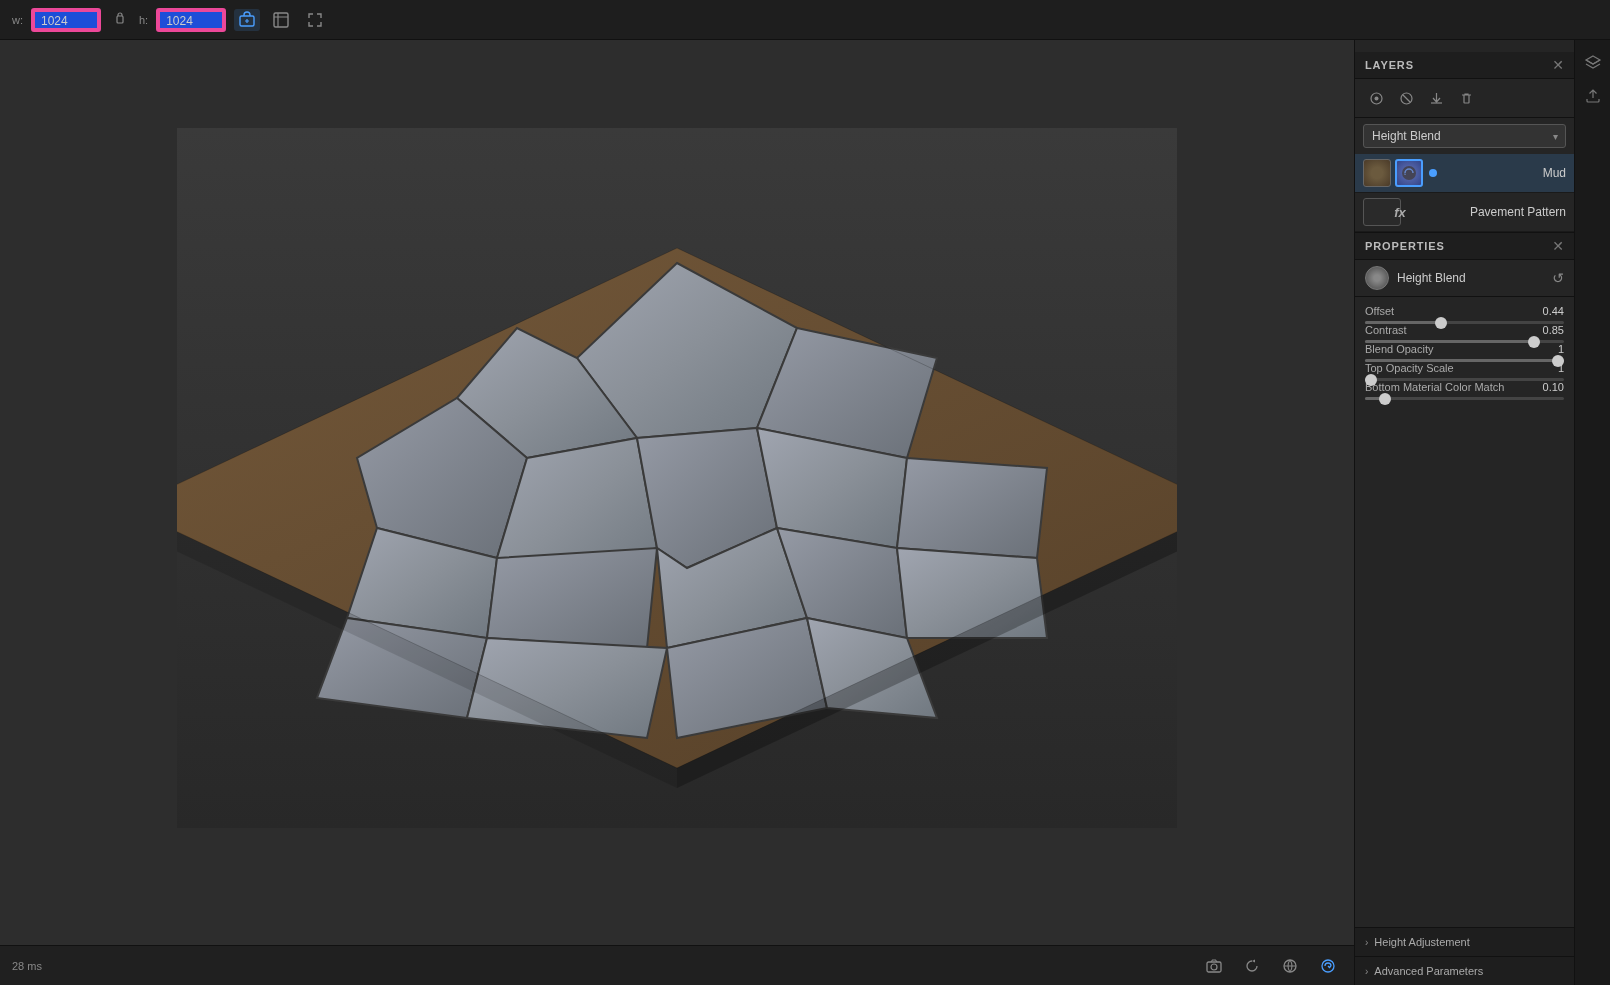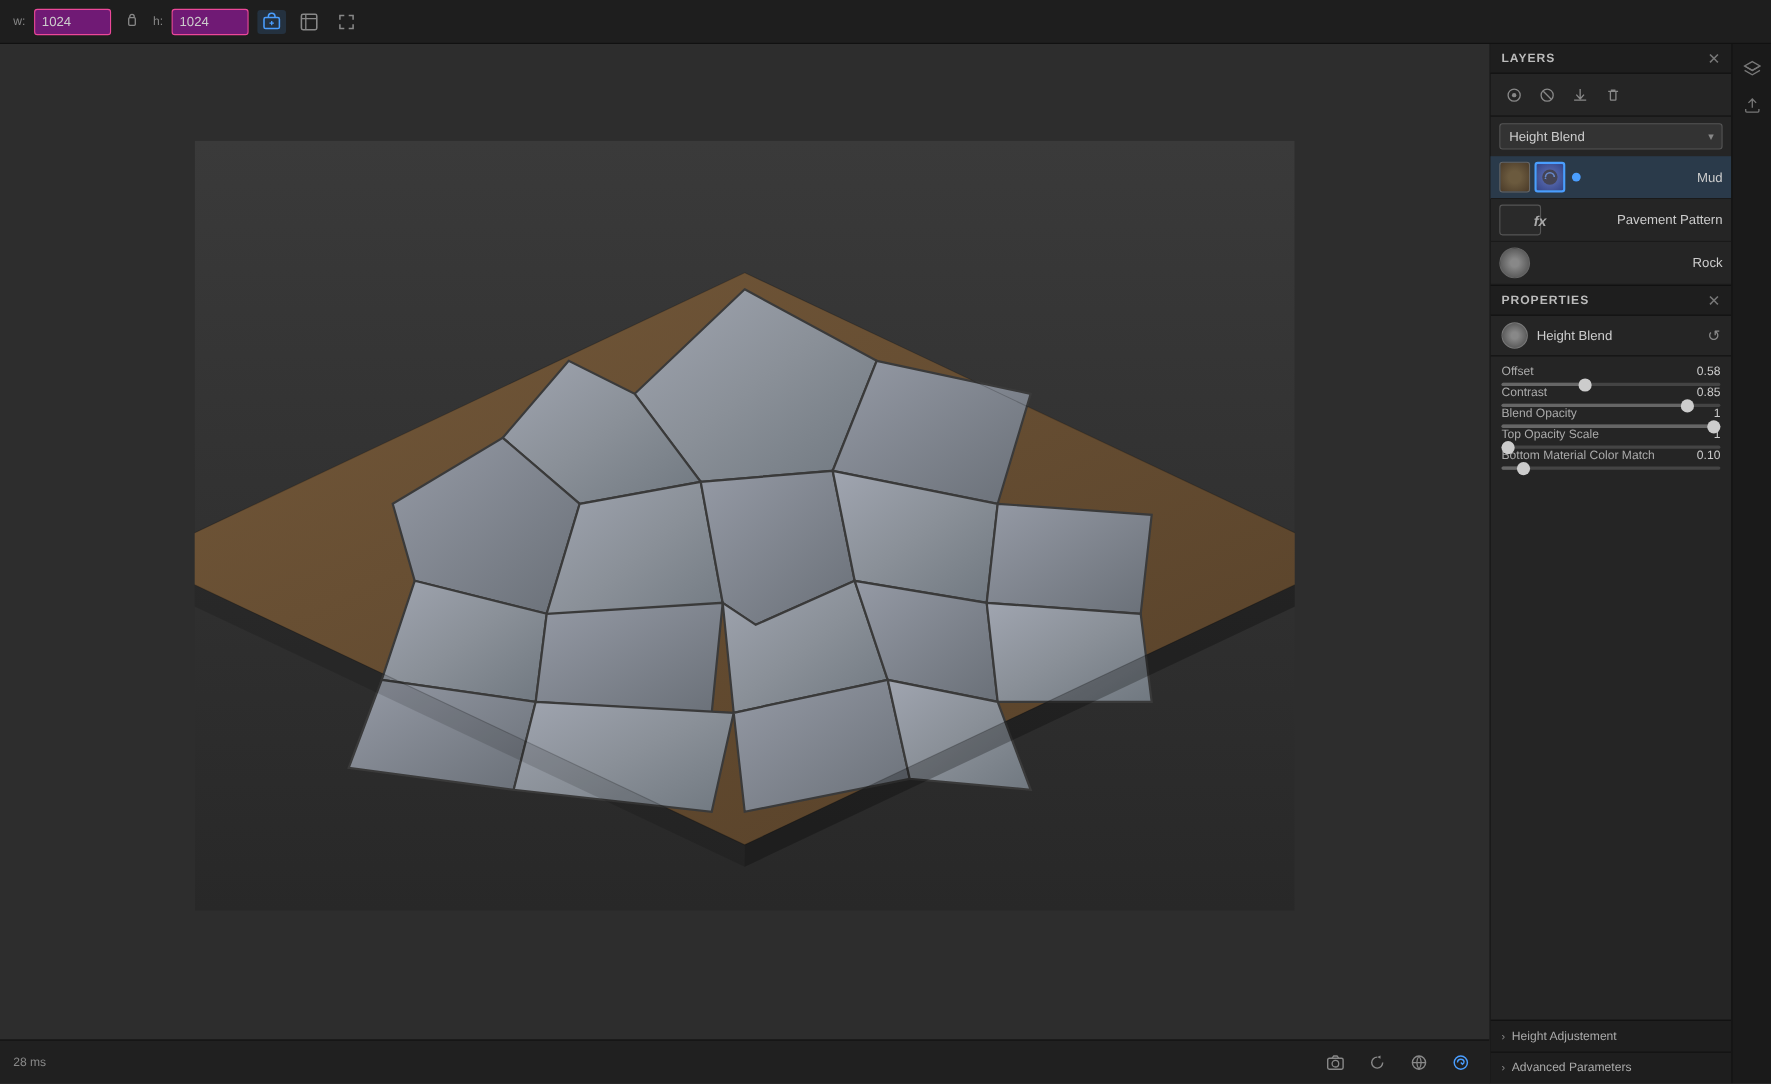--- a/index.html
+++ b/index.html
@@ -34,22 +34,22 @@
     .top-bar-controls {
       display: flex;
       align-items: center;
       gap: 8px;
     }
     .dim-label {
       color: #888;
       font-size: 11px;
     }
     .dim-select {
-      background: #701a75;
-      border: 1px solid #ec4899;
+      background: #1d4ed8;
+      border: 4px solid #ec4899;
       color: #ccc;
       padding: 2px 6px;
       font-size: 12px;
       height: 24px;
       border-radius: 3px;
       appearance: none;
       cursor: pointer;
       width: 70px;
     }
     .lock-icon-btn {
@@ -150,20 +150,21 @@
       display: flex;
       flex-direction: column;
       border-left: 1px solid #111;
       flex-shrink: 0;
     }
 
     
     .layers-panel {
       flex: 0 0 auto;
       border-bottom: 1px solid #111;
+      margin-top: 12px;
     }
     .panel-header {
       display: flex;
       align-items: center;
       padding: 6px 10px;
       background: #1e1e1e;
       border-bottom: 1px solid #111;
     }
     .panel-title {
       flex: 1;
@@ -623,45 +624,41 @@
         </div>
         <span class="layer-dot"></span>
         <span class="layer-name">Mud</span>
       </div>
 
       <div class="layer-item">
         <div class="layer-icon-fx">fx</div>
         <span class="layer-name">Pavement Pattern</span>
       </div>
 
-      <div class="layer-item">
-        <div class="layer-thumb rock" style="width:28px;height:28px;border-radius:50%;background:radial-gradient(circle, #888 20%, #555 80%);border:1px solid #666;"></div>
-        <span class="layer-name">Rock</span>
-      </div>
 
     </div>
 
     <div class="properties-panel">
       <div class="prop-header">
         <span class="panel-title">PROPERTIES</span>
         <button class="panel-close-btn">✕</button>
       </div>
 
       <div style="display:flex; align-items:center; padding: 6px 10px; gap:8px; border-bottom:1px solid #111;">
         <div class="prop-icon-thumb" style="background:radial-gradient(circle,#888 20%,#555 80%);border:1px solid #777;"></div>
         <span class="prop-name">Height Blend</span>
         <button class="prop-reset-btn">↺</button>
       </div>
 
       <div class="prop-body">
 
         <div class="prop-row">
           <div class="prop-row-header">
             <span class="prop-label">Offset</span>
-            <span class="prop-value">0.58</span>
+            <span class="prop-value">0.44</span>
           </div>
           <div class="slider-track">
             <div class="slider-fill" style="width:38%"></div>
             <div class="slider-thumb" style="left:calc(38% - 6px)"></div>
           </div>
         </div>
 
         <div class="prop-row">
           <div class="prop-row-header">
             <span class="prop-label">Contrast</span>

